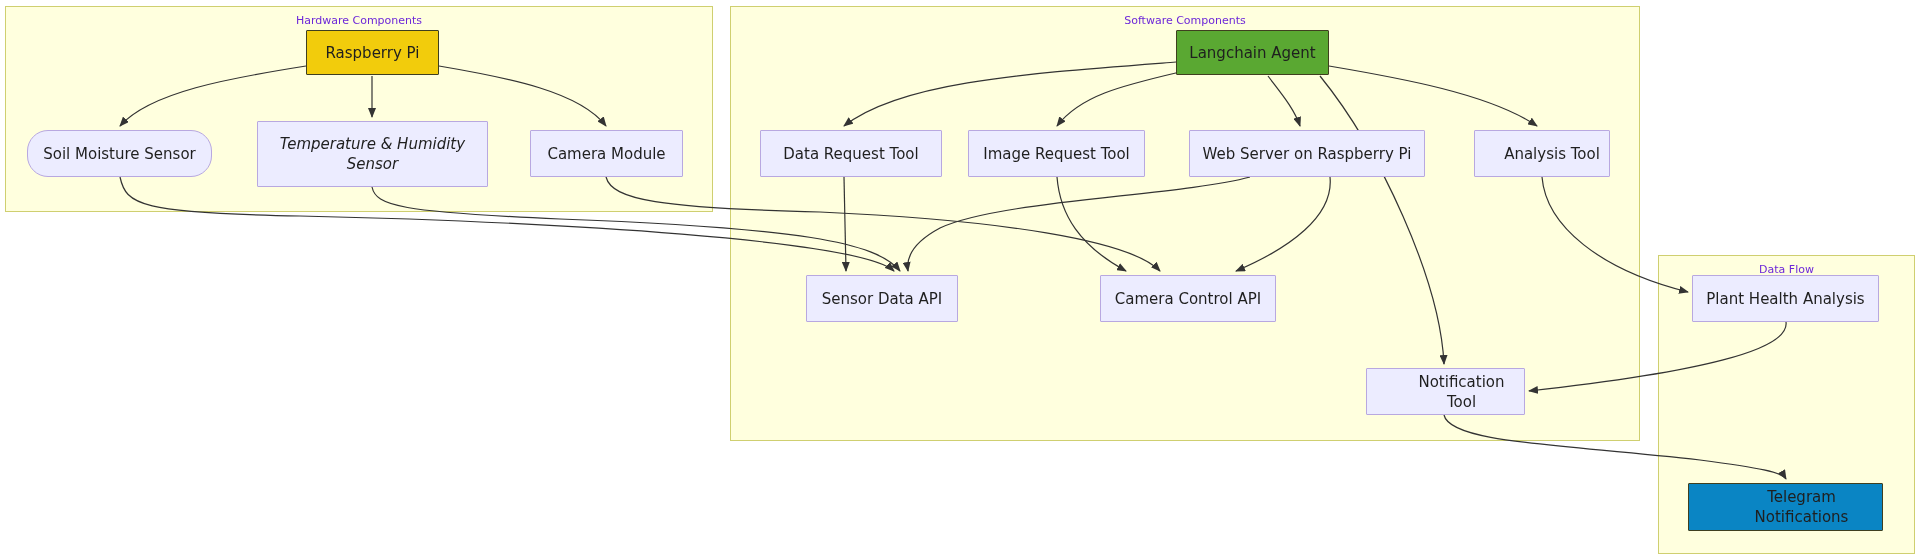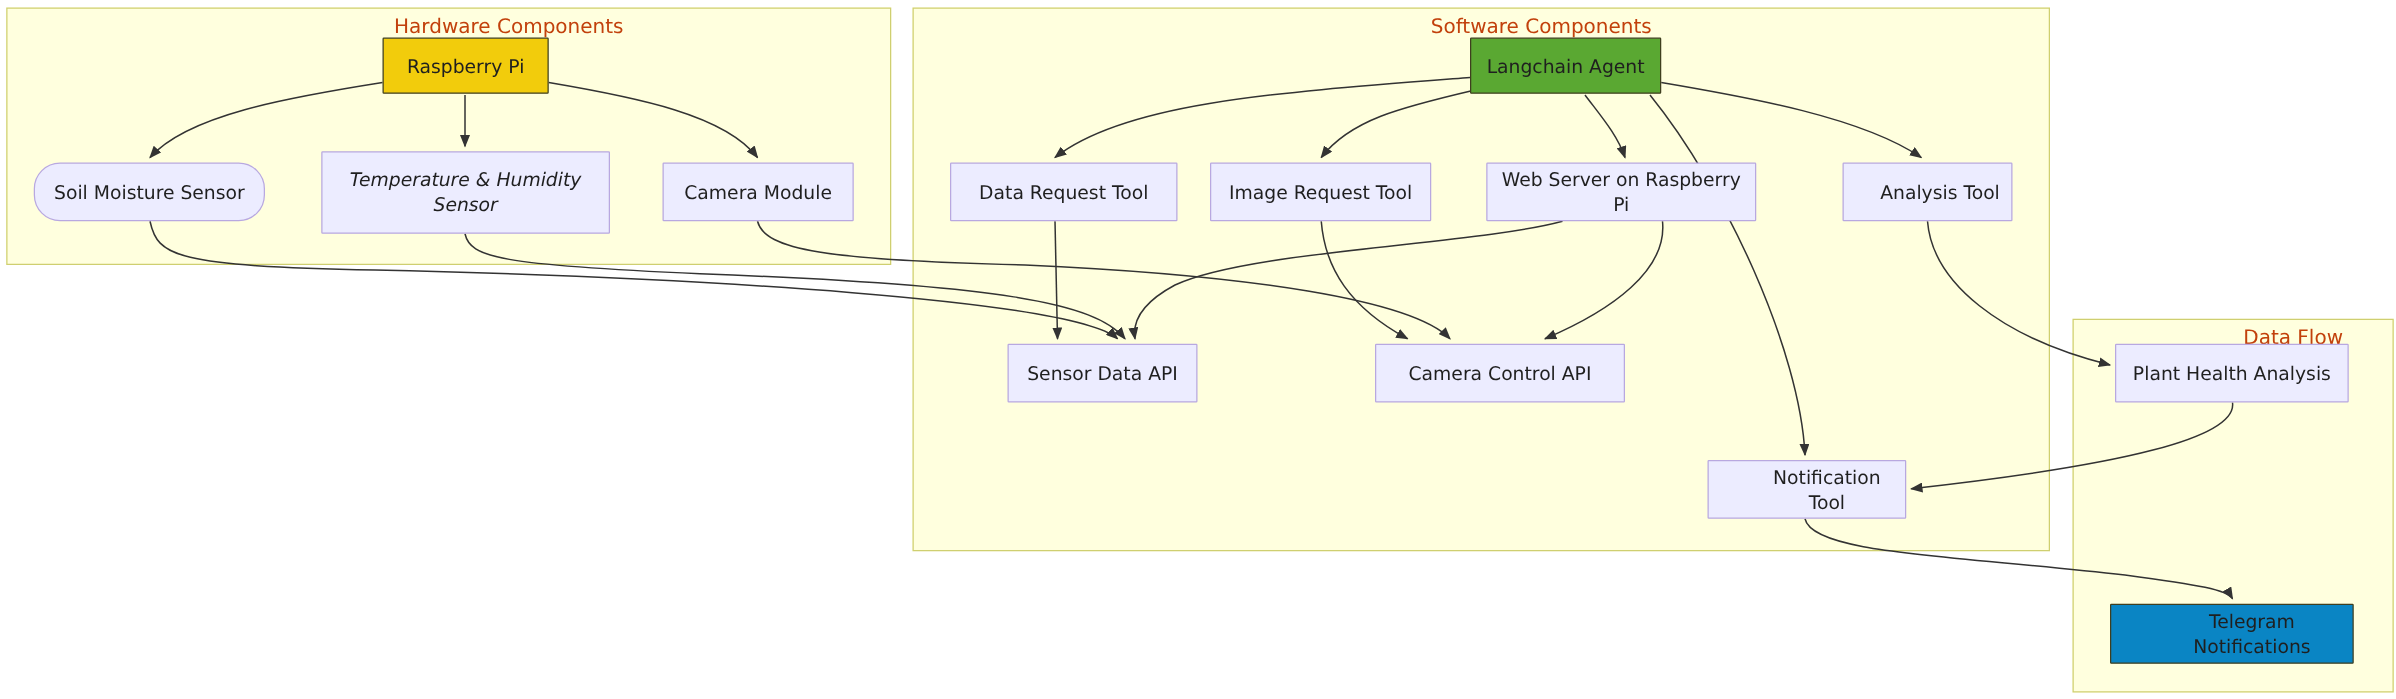--- a/index.html
+++ b/index.html
@@ -30,24 +30,23 @@
     background: #ffffde;
     border: 1px solid #cfcf70;
     box-sizing: border-box;
   }
   .cluster-label {
     position: absolute;
     top: 5px;
     left: 0;
     width: 100%;
     text-align: center;
-    font-size: 16px;
-    color: #c2410c;
+    font-size: 11px;
+    color: #6d28d9;
     line-height: 18px;
-    margin-left: 48px;
   }
   .node {
     position: absolute;
     box-sizing: border-box;
     display: flex;
     align-items: center;
     justify-content: center;
     text-align: center;
     font-size: 15px;
     line-height: 20px;
@@ -141,30 +140,30 @@
   </div>
   <div class="node highlight-green" id="node-langchain-agent" style="left: 1176px; top: 30px; width: 153px; height: 45px;">
     <span>Langchain Agent</span>
   </div>
   <div class="node default" id="node-data-request-tool" style="left: 760px; top: 130px; width: 182px; height: 47px;">
     <span>Data Request Tool</span>
   </div>
   <div class="node default" id="node-image-request-tool" style="left: 968px; top: 130px; width: 177px; height: 47px;">
     <span>Image Request Tool</span>
   </div>
-  <div class="node default" id="node-web-server-on-raspberry-pi" style="left: 1189px; top: 130px; width: 216px; height: 47px;">
+  <div class="node default" id="node-web-server-on-raspberry-pi" style="left: 1189px; top: 130px; width: 236px; height: 47px;">
     <span>Web Server on Raspberry Pi</span>
   </div>
   <div class="node default" id="node-analysis-tool" style="left: 1474px; top: 130px; width: 136px; height: 47px; padding-left: 20px;">
     <span>Analysis Tool</span>
   </div>
   <div class="node default" id="node-sensor-data-api" style="left: 806px; top: 275px; width: 152px; height: 47px;">
     <span>Sensor Data API</span>
   </div>
-  <div class="node default" id="node-camera-control-api" style="left: 1100px; top: 275px; width: 200px; height: 47px;">
+  <div class="node default" id="node-camera-control-api" style="left: 1100px; top: 275px; width: 176px; height: 47px;">
     <span>Camera Control API</span>
   </div>
   <div class="node default" id="node-plant-health-analysis" style="left: 1692px; top: 275px; width: 187px; height: 47px;">
     <span>Plant Health Analysis</span>
   </div>
   <div class="node default" id="node-notification-tool" style="left: 1366px; top: 368px; width: 159px; height: 47px; padding-left: 32px;">
     <span>Notification Tool</span>
   </div>
   <div class="node highlight-blue" id="node-telegram-notifications" style="left: 1688px; top: 483px; width: 195px; height: 48px;">
     <span>Telegram Notifications</span>

